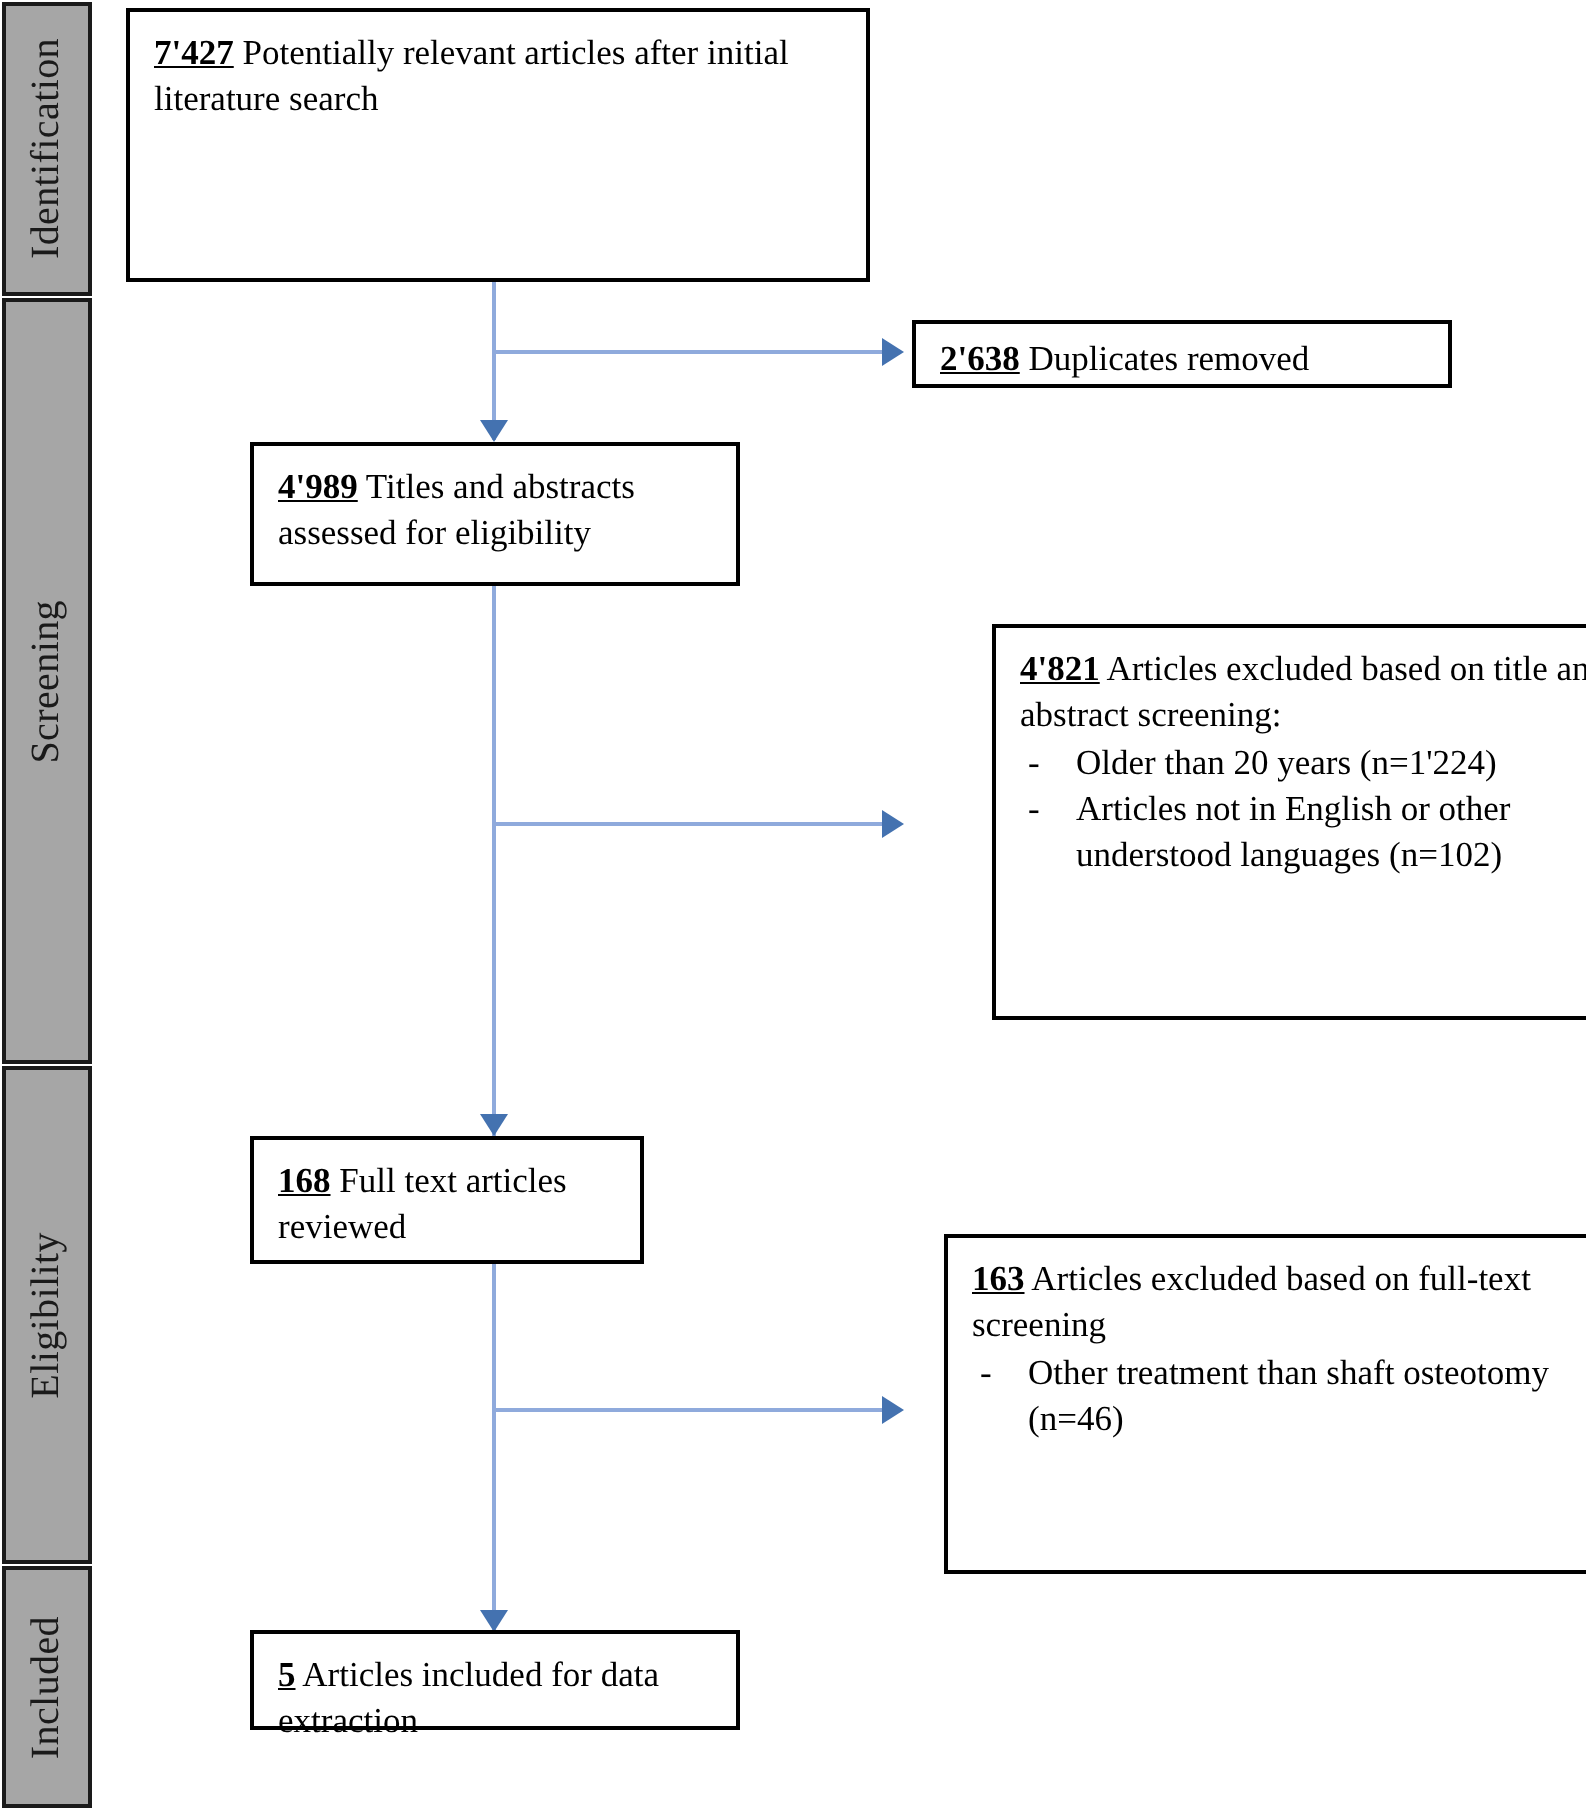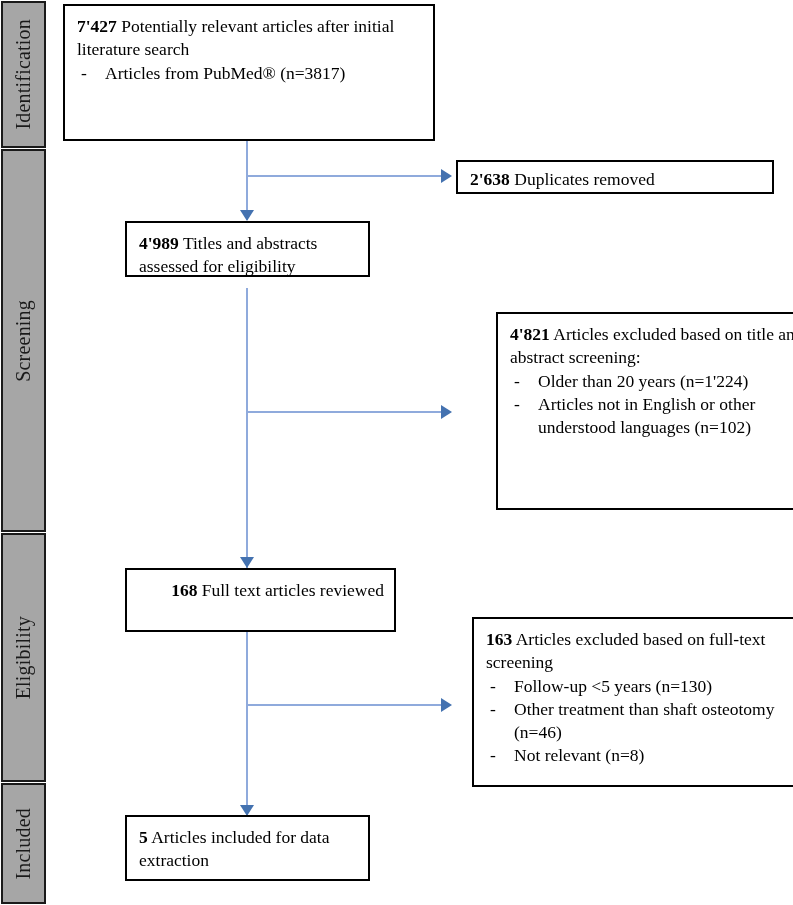--- a/index.html
+++ b/index.html
@@ -50,20 +50,21 @@
     box-sizing: border-box;
     padding: 9px 10px 9px 12px;
     font-size: 17.5px;
     line-height: 1.33;
   }
   .box .head {
     margin: 0;
   }
   .box .num {
     font-weight: bold;
+    text-decoration: underline;
   }
   .bullets {
     list-style: none;
     margin: 0;
     padding: 0;
   }
   .bullets li {
     position: relative;
     padding-left: 28px;
     margin: 0;
@@ -138,50 +139,47 @@
 
   <div class="vline" style="left:246px; top:632px; height:185px;"></div>
   <div class="arrow-down" style="left:240px; top:805px;"></div>
 
   <div class="hline" style="left:246px; top:704px; width:197px;"></div>
   <div class="arrow-right" style="left:441px; top:698px;"></div>
 
   <div class="box" style="left:63px; top:4px; width:372px; height:137px;">
     <p class="head"><span class="num">7'427</span><span> Potentially relevant articles after initial literature search</span></p>
     <ul class="bullets">
-      <li>Articles from PubMed® (n=3817)</li>
     </ul>
   </div>
 
-  <div class="box" style="left:456px; top:160px; width:318px; height:34px; padding-top:6px;">
+  <div class="box" style="left:456px; top:160px; width:270px; height:34px; padding-top:6px;">
     <p class="head"><span class="num">2'638</span><span> Duplicates removed</span></p>
   </div>
 
-  <div class="box" style="left:125px; top:221px; width:245px; height:56px;">
+  <div class="box" style="left:125px; top:221px; width:245px; height:72px;">
     <p class="head"><span class="num">4'989</span><span> Titles and abstracts assessed for eligibility</span></p>
   </div>
 
   <div class="box" style="left:456px; top:312px; width:334px; height:198px;margin-left:40px;">
     <p class="head"><span class="num">4'821</span><span> Articles excluded based on title and abstract screening:</span></p>
     <ul class="bullets">
       <li>Older than 20 years (n=1'224)</li>
       <li>Articles not in English or other understood languages (n=102)</li>
     </ul>
   </div>
 
-  <div class="box" style="left:125px; top:568px; width:271px; height:64px;text-align:right;">
+  <div class="box" style="left:125px; top:568px; width:197px; height:64px;">
     <p class="head"><span class="num">168</span><span> Full text articles reviewed</span></p>
   </div>
 
   <div class="box" style="left:472px; top:617px; width:334px; height:170px;">
     <p class="head"><span class="num">163</span><span> Articles excluded based on full-text screening</span></p>
     <ul class="bullets">
-      <li>Follow-up &lt;5 years (n=130)</li>
       <li>Other treatment than shaft osteotomy (n=46)</li>
-      <li>Not relevant (n=8)</li>
     </ul>
   </div>
 
-  <div class="box" style="left:125px; top:815px; width:245px; height:66px;">
+  <div class="box" style="left:125px; top:815px; width:245px; height:50px;">
     <p class="head"><span class="num">5</span><span> Articles included for data extraction</span></p>
   </div>
 
 </div>
 
 </body></html>

